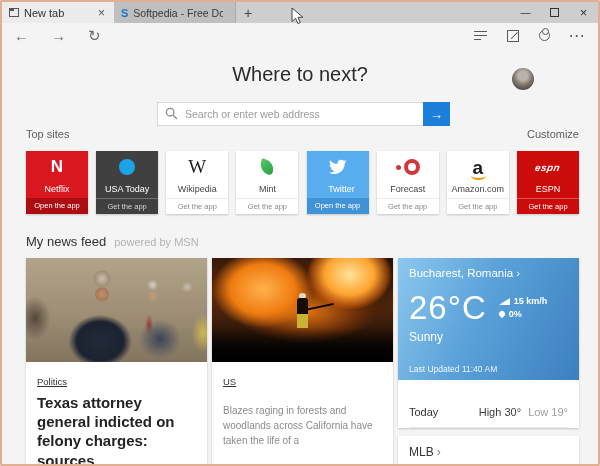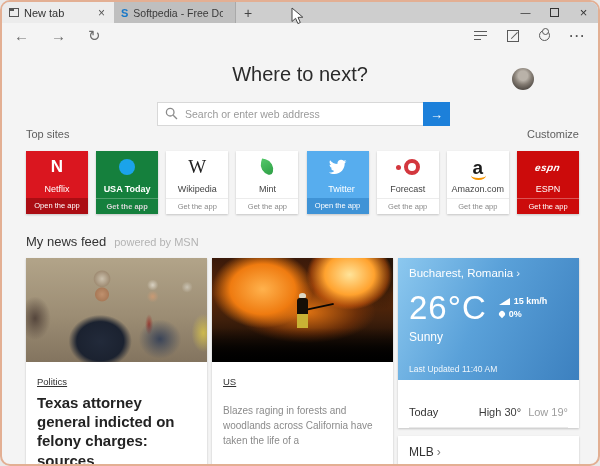--- a/index.html
+++ b/index.html
@@ -1,19 +1,19 @@
 <!DOCTYPE html>
 <html><head>
 <meta charset="utf-8">
 <style>
   html,body{margin:0;padding:0;width:600px;height:466px;background:#e9e9e9;
     font-family:"Liberation Sans",sans-serif;overflow:hidden;}
   *{box-sizing:border-box;}
   .window{position:absolute;inset:0;background:#f4f4f4;border:2px solid #e3af93;
-    border-radius:10px;overflow:hidden;}
+    border-radius:2px;overflow:hidden;}
 
   
   .titlebar{height:21px;background:#cecece;display:flex;align-items:stretch;position:relative;}
   .tab{display:flex;align-items:center;padding:0 7px;font-size:11px;color:#333;cursor:default;}
   .tab.active{background:#ececec;width:112px;}
   .tab.inactive{background:#bfbfbf;width:122px;border-right:1px solid #a9a9a9;color:#3a3a3a;font-size:10.5px;}
   .tab-title{white-space:nowrap;overflow:hidden;flex:1;margin:0 5px;}
   .tab-close{font-size:12px;color:#555;padding:0 2px;line-height:1;}
   .doc-icon{width:10px;height:9px;border:1px solid #555;position:relative;flex:none;}
   .doc-icon::after{content:"";position:absolute;left:0;top:0;width:4px;height:2px;background:#555;}
@@ -63,21 +63,21 @@
   .tile{width:62px;height:63px;display:flex;flex-direction:column;background:#fff;
     box-shadow:0 1px 2px rgba(0,0,0,.2);}
   .tile .logo{height:32px;display:flex;align-items:center;justify-content:center;}
   .tile .name{font-size:9px;text-align:center;color:#444;height:15px;line-height:13px;}
   .tile .action{font-size:7.5px;text-align:center;height:16px;line-height:15px;
     color:#8a8a8a;border-top:1px solid #ececec;}
   .tile.netflix{background:#da161f;}
   .tile.netflix .name{color:#fff;}
   .tile.netflix .action{background:#ab0d13;color:#fff;border-top:none;}
   .nflx{color:#fff;font-weight:bold;font-size:17px;}
-  .tile.usatoday{background:#15803d;font-weight:bold;}
+  .tile.usatoday{background:#404040;}
   .tile.usatoday .name{color:#fff;}
   .tile.usatoday .action{color:#d5d5d5;border-top:1px solid rgba(255,255,255,.25);}
   .usat{width:16px;height:16px;border-radius:50%;background:#1ba3ea;}
   .wikiw{font-family:"Liberation Serif",serif;font-size:19px;color:#222;}
   .leaf{width:14px;height:14px;background:linear-gradient(135deg,#53c869,#2e9e45);
     border-radius:0 100% 35% 100%;transform:rotate(15deg);}
   .tile.twitter{background:#57adee;}
   .tile.twitter .name{color:#fff;padding-left:8px;}
   .tile.twitter .action{background:#3f93d6;color:#fff;border-top:none;}
   .otlogo{position:relative;width:24px;height:16px;}

